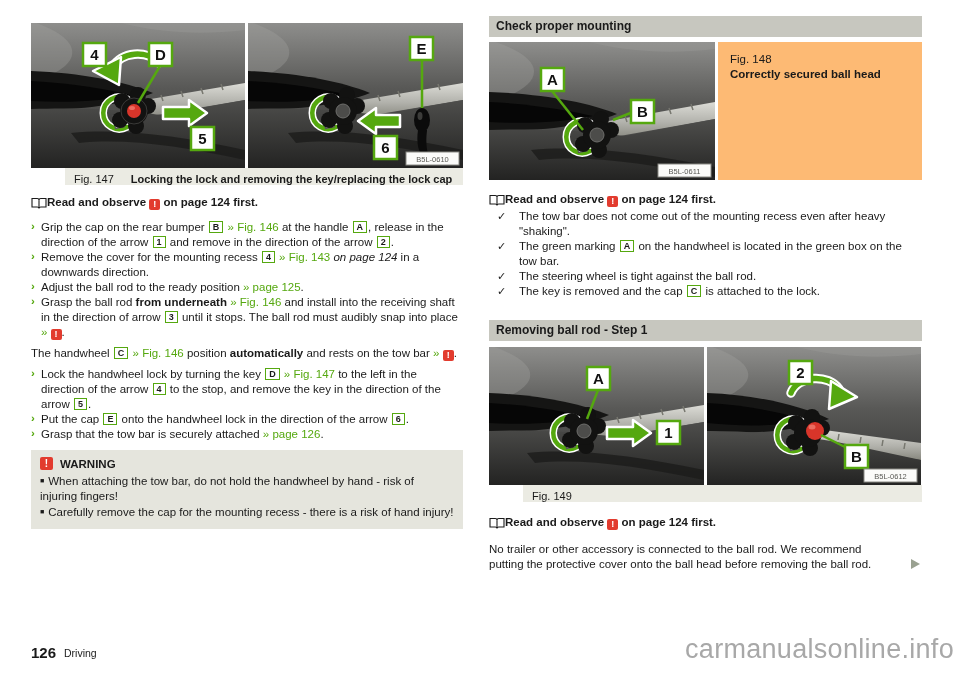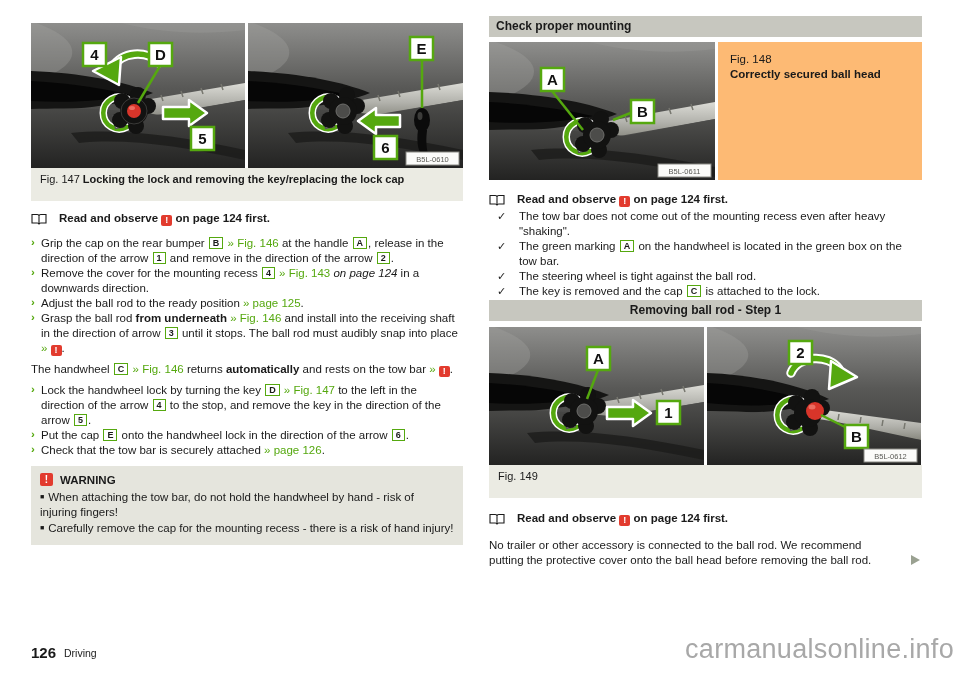--- a/index.html
+++ b/index.html
@@ -5,33 +5,33 @@
   html,body{margin:0;padding:0;background:#fff;}
   .page{position:relative;width:960px;height:677px;background:#ffffff;overflow:hidden;
         font-family:"Liberation Sans",sans-serif;color:#1a1a1a;}
   .col{position:absolute;}
   .col.left{left:31px;top:23px;width:432px;}
   .col.right{left:489px;top:16px;width:433px;}
 
   
   .photos{display:flex;gap:3px;}
   .photo{display:block;background:#444;}
-  .figcap{background:#ebebe3;padding:5px 9px 16px;font-size:11px;display:flex;gap:3px;align-items:baseline;}
+  .figcap{background:#ebebe3;padding:5px 9px 0;font-size:11px;display:flex;gap:17px;align-items:baseline;margin-left:34px;}
   .figcap .figlabel{white-space:nowrap;}
   .figcap .figtitle{font-weight:700;}
   .fig148row{display:flex;gap:3px;margin-top:5px;}
   .sidecap{flex:1;background:#fdba74;padding:10px 12px;font-size:11.5px;line-height:15px;}
   .sidecap .figtitle{font-weight:700;}
 
   
   .secbar{background:#c7c7bf;font-weight:700;font-size:12px;padding:3px 7px 4px;}
-  .secbar.second{margin-top:1px;text-align:center;}
-
-  
-  .readnote{margin-top:11px;font-weight:700;font-size:11.5px;display:flex;align-items:center;gap:12px;}
+  .secbar.second{margin-top:21px;}
+
+  
+  .readnote{margin-top:11px;font-weight:700;font-size:11.5px;display:flex;align-items:center;gap:0;}
   .readnote .txt{white-space:nowrap;}
 
   
   .blocks{margin-top:10px;font-size:11.5px;line-height:15px;}
   .tblock.bullet{position:relative;padding-left:10px;}
   .bmark{position:absolute;left:0;top:-1px;color:#55a80f;font-weight:700;}
   .tblock.para{margin:6px 0;}
   .k-g{color:#55a80f;}
   .k-b{font-weight:700;}
   .k-i{font-style:italic;}
@@ -202,24 +202,24 @@
         <line x1="8" y1="3.2" x2="8" y2="11" stroke="#1a1a1a" stroke-width="1.1"></line>
       </svg>
       <span class="txt"><span>Read and observe</span> <span class="winline">!</span> <span>on page 124 first.</span></span>
     </div>
 
     <div class="blocks">
         <div class="tblock bullet"><span class="bmark">›</span><span><span>Grip the cap on the rear bumper </span><span class="refbox">B</span><span> </span><span class="k-g">» Fig. 146</span><span> at the handle </span><span class="refbox">A</span><span>, release in the direction of the arrow </span><span class="refbox">1</span><span> and remove in the direction of the arrow </span><span class="refbox">2</span><span>.</span></span></div>
         <div class="tblock bullet"><span class="bmark">›</span><span><span>Remove the cover for the mounting recess </span><span class="refbox">4</span><span> </span><span class="k-g">» Fig. 143</span><span> </span><span class="k-i">on page 124</span><span> in a downwards direction.</span></span></div>
         <div class="tblock bullet"><span class="bmark">›</span><span><span>Adjust the ball rod to the ready position </span><span class="k-g">» page 125</span><span>.</span></span></div>
         <div class="tblock bullet"><span class="bmark">›</span><span><span>Grasp the ball rod </span><span class="k-b">from underneath</span><span> </span><span class="k-g">» Fig. 146</span><span> and install into the receiving shaft in the direction of arrow </span><span class="refbox">3</span><span> until it stops. The ball rod must audibly snap into place </span><span class="k-g">»</span><span> </span><span class="winline">!</span><span>.</span></span></div>
-        <div class="tblock para"><span><span>The handwheel </span><span class="refbox">C</span><span> </span><span class="k-g">» Fig. 146</span><span> returns </span><span class="k-b">automatically</span><span> and rests on the tow bar </span><span class="k-g">»</span><span> </span><span class="winline">!</span><span>.</span></span></div>
+        <div class="tblock para"><span><span>The handwheel </span><span class="refbox">C</span><span> </span><span class="k-g">» Fig. 146</span><span> position </span><span class="k-b">automatically</span><span> and rests on the tow bar </span><span class="k-g">»</span><span> </span><span class="winline">!</span><span>.</span></span></div>
         <div class="tblock bullet"><span class="bmark">›</span><span><span>Lock the handwheel lock by turning the key </span><span class="refbox">D</span><span> </span><span class="k-g">» Fig. 147</span><span> to the left in the direction of the arrow </span><span class="refbox">4</span><span> to the stop, and remove the key in the direction of the arrow </span><span class="refbox">5</span><span>.</span></span></div>
         <div class="tblock bullet"><span class="bmark">›</span><span><span>Put the cap </span><span class="refbox">E</span><span> onto the handwheel lock in the direction of the arrow </span><span class="refbox">6</span><span>.</span></span></div>
-        <div class="tblock bullet"><span class="bmark">›</span><span><span>Check that the tow bar is securely attached </span><span class="k-g">» page 126</span><span>.</span></span></div>
+        <div class="tblock bullet"><span class="bmark">›</span><span><span>Grasp that the tow bar is securely attached </span><span class="k-g">» page 126</span><span>.</span></span></div>
       </div>
 
     <div class="warnbox">
       <div class="warnhead">
         <span class="wicon">!</span>
         <span>WARNING</span>
       </div>
       <div>
           <div class="warnitem"><span class="sqmark">■</span><span>When attaching the tow bar, do not hold the handwheel by hand - risk of injuring fingers!</span></div>
           <div class="warnitem"><span class="sqmark">■</span><span>Carefully remove the cap for the mounting recess - there is a risk of hand injury!</span></div>

